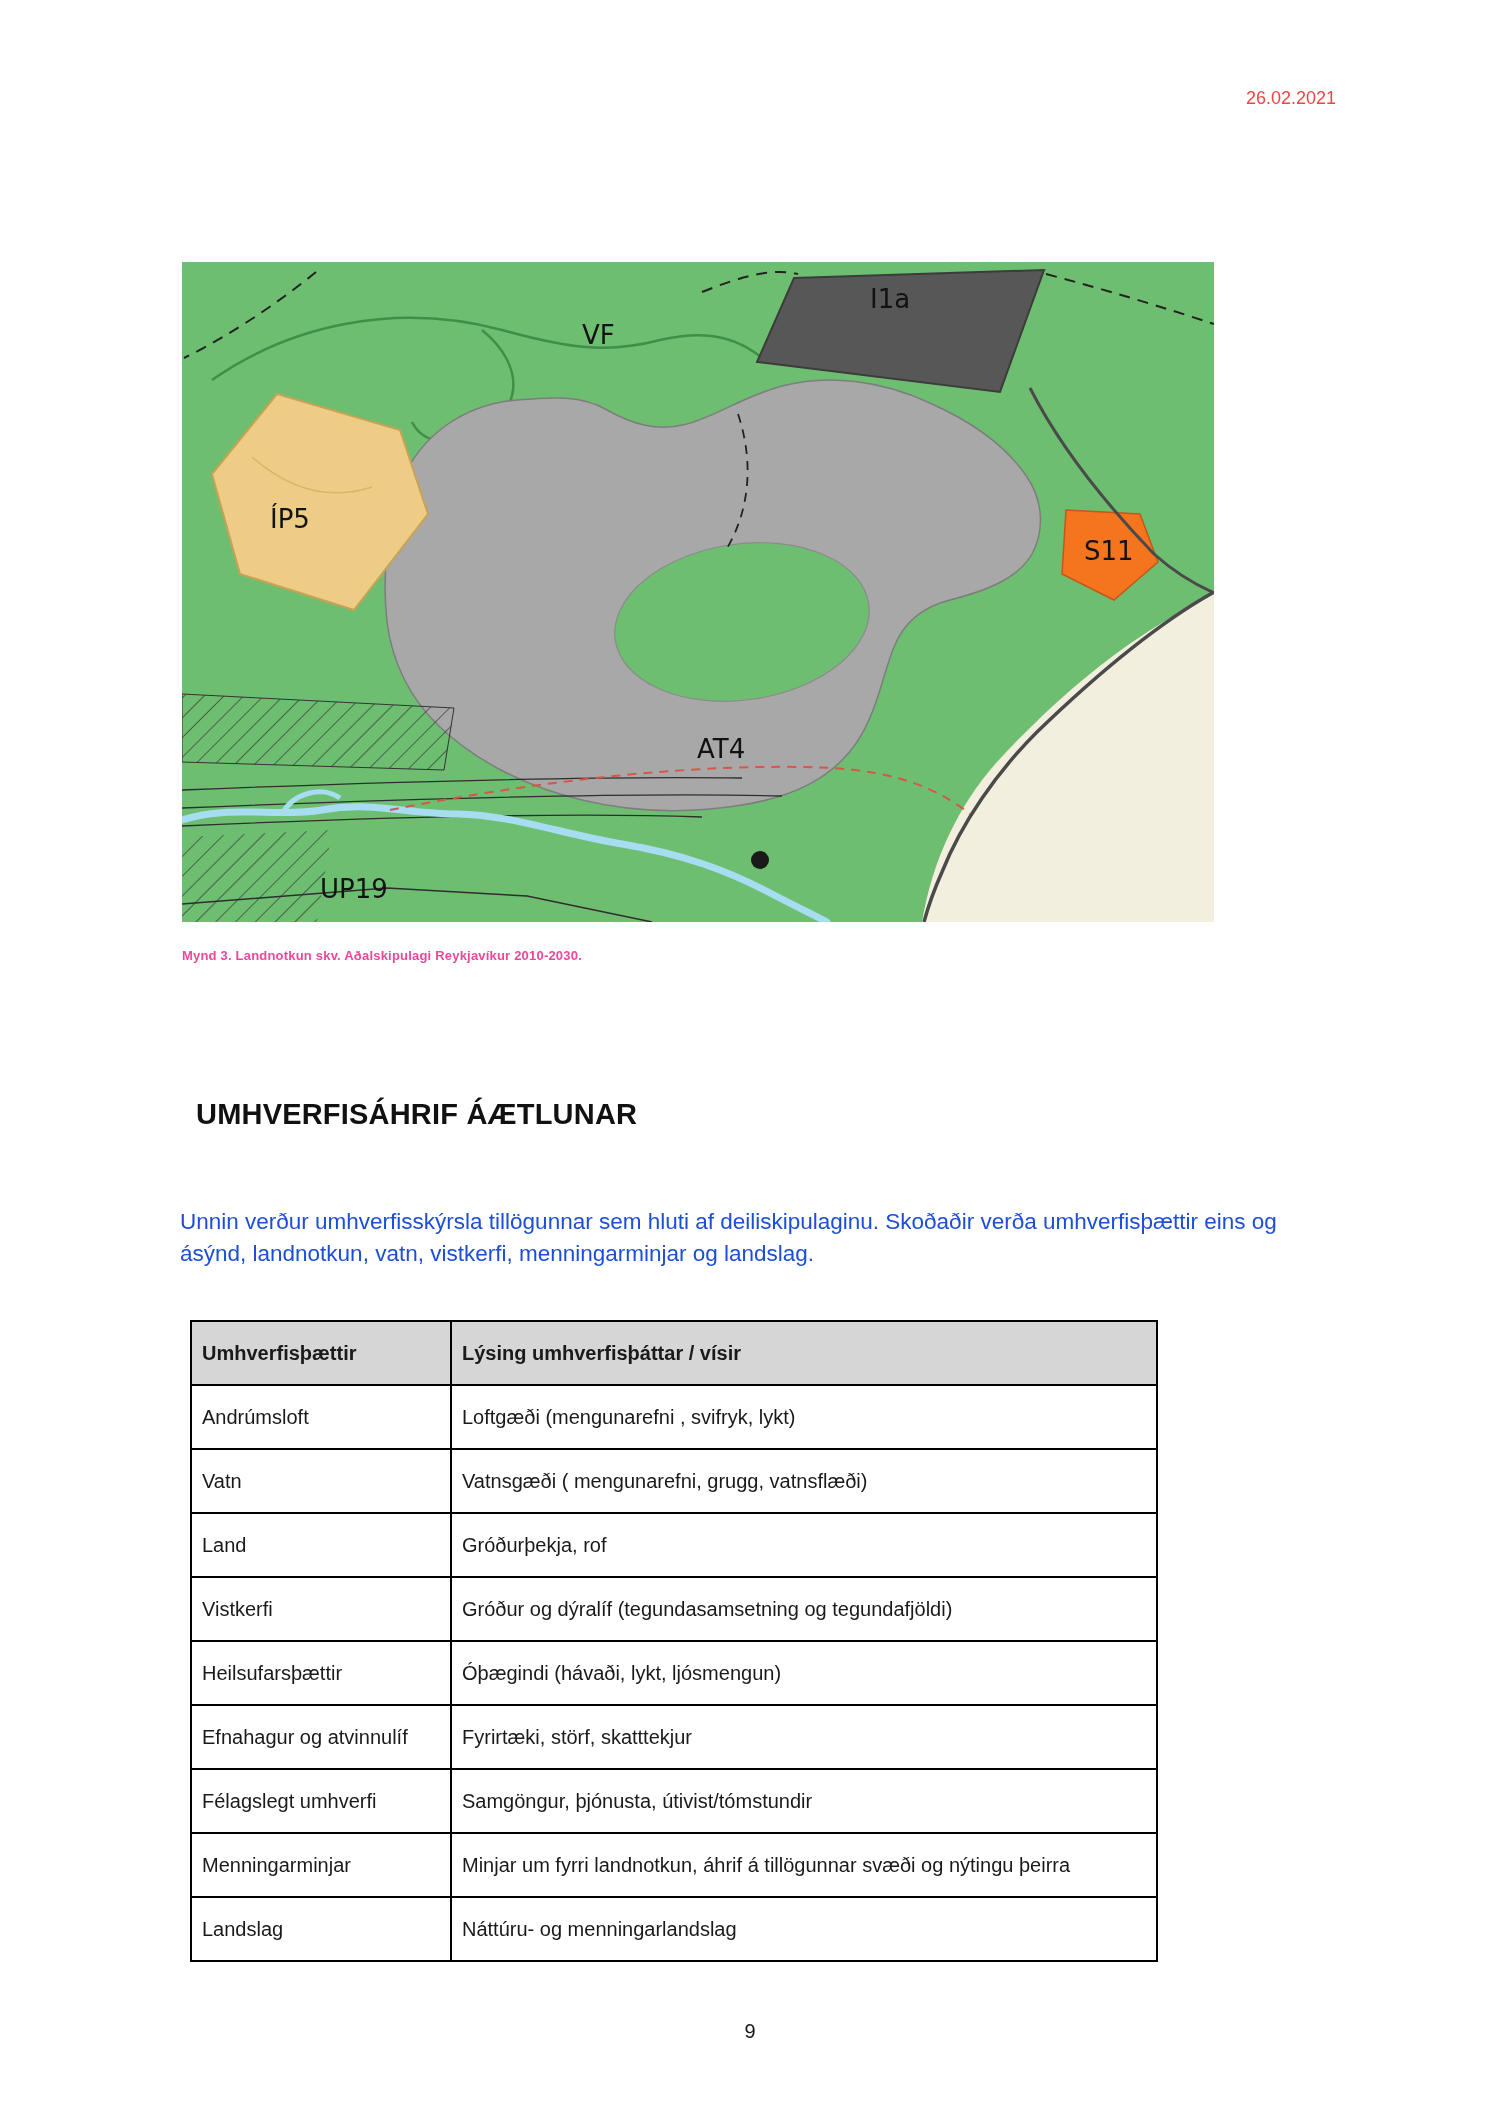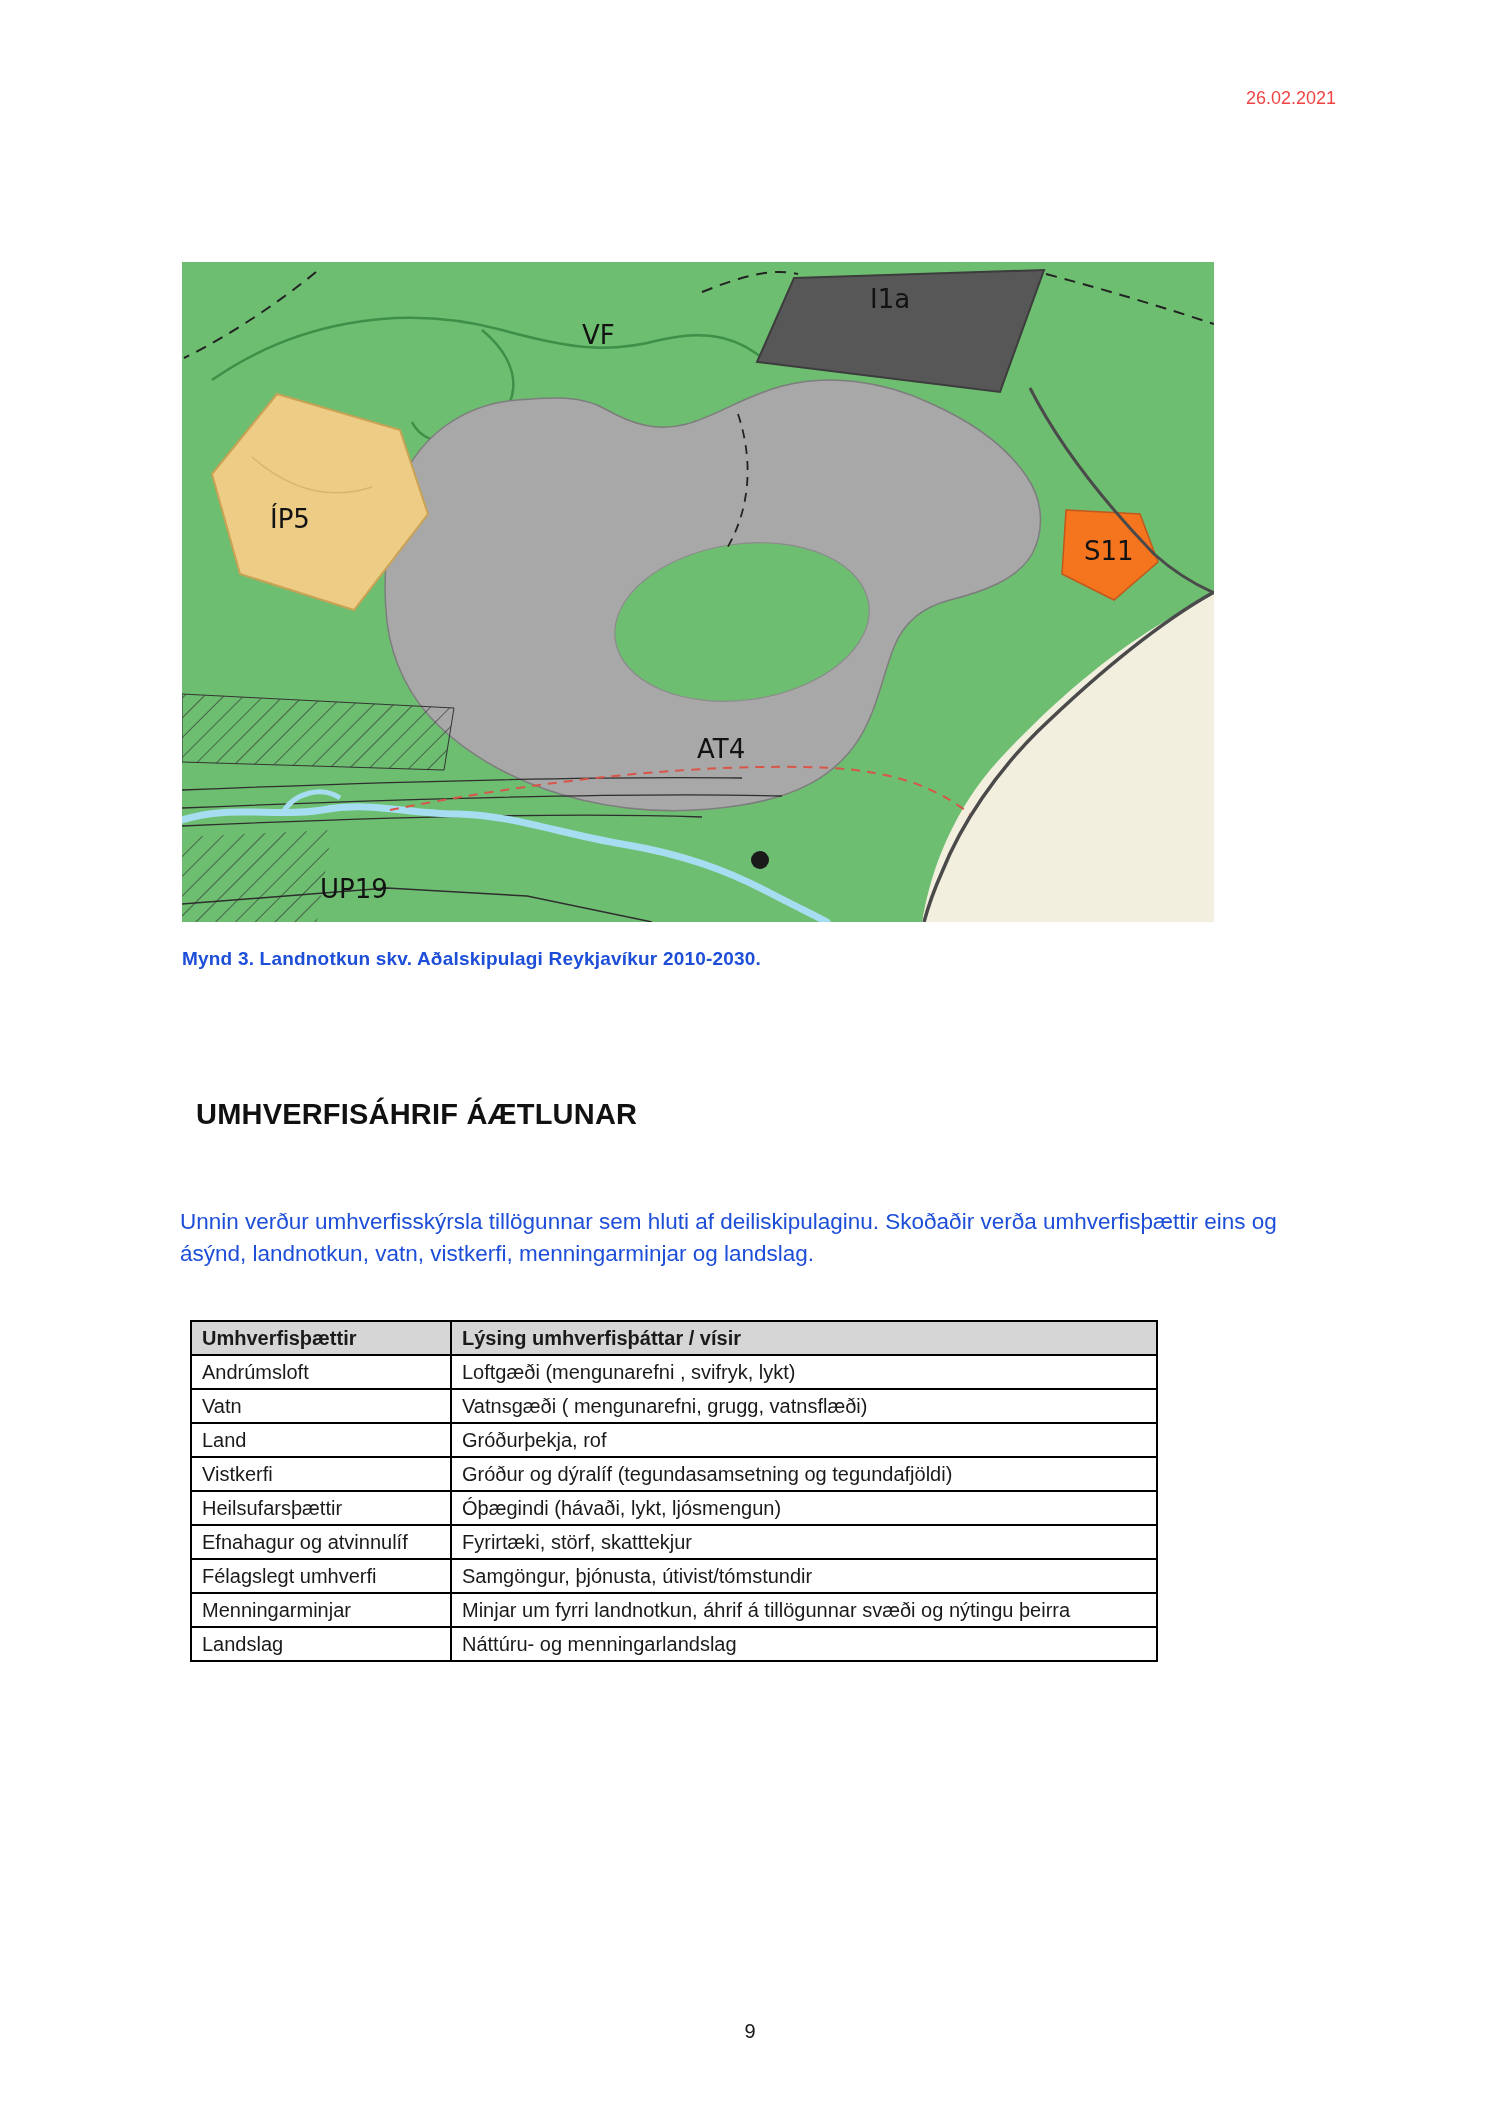--- a/index.html
+++ b/index.html
@@ -14,37 +14,37 @@
   }
   .map-wrap {
     position:absolute; left:182px; top:262px; width:1032px; height:660px;
   }
   .map-wrap svg { display:block; width:1032px; height:660px; }
   .map-label {
     font-family:"DejaVu Sans", sans-serif; font-size:26px; fill:#121212; font-weight:500;
   }
   .caption {
     position:absolute; left:182px; top:948px; width:1100px;
-    font-size:19px; font-weight:bold; color:#1d4ed8; letter-spacing:0.2px;
+    font-size:13px; font-weight:bold; color:#ec4899; letter-spacing:0.2px;
   }
   .heading {
     position:absolute; left:180px; top:1082px; margin:16px;
     font-size:29px; font-weight:bold; color:#111; letter-spacing:0.2px;
   }
   .para {
     position:absolute; left:180px; top:1206px; width:1110px; margin:0;
     font-size:22.5px; line-height:1.42; color:#1d4ed8;
   }
   .env {
     position:absolute; left:190px; top:1320px;
     border-collapse:collapse; width:968px; font-size:20px; line-height:1.3;
     table-layout:fixed;
   }
   .env th, .env td {
-    border:2px solid #000; padding:3px 10px; vertical-align:middle; text-align:left;
+    border:2px solid #000; padding:18px 10px; vertical-align:middle; text-align:left;
     overflow:hidden;
   }
   .env th { background:#d6d6d6; font-weight:bold; }
   .env th:first-child, .env td:first-child { width:238px; }
   .page-number {
     position:absolute; top:2020px; left:0; width:100%;
     text-align:center; font-size:20px; color:#161616;
   }
 </style>
 </head>

